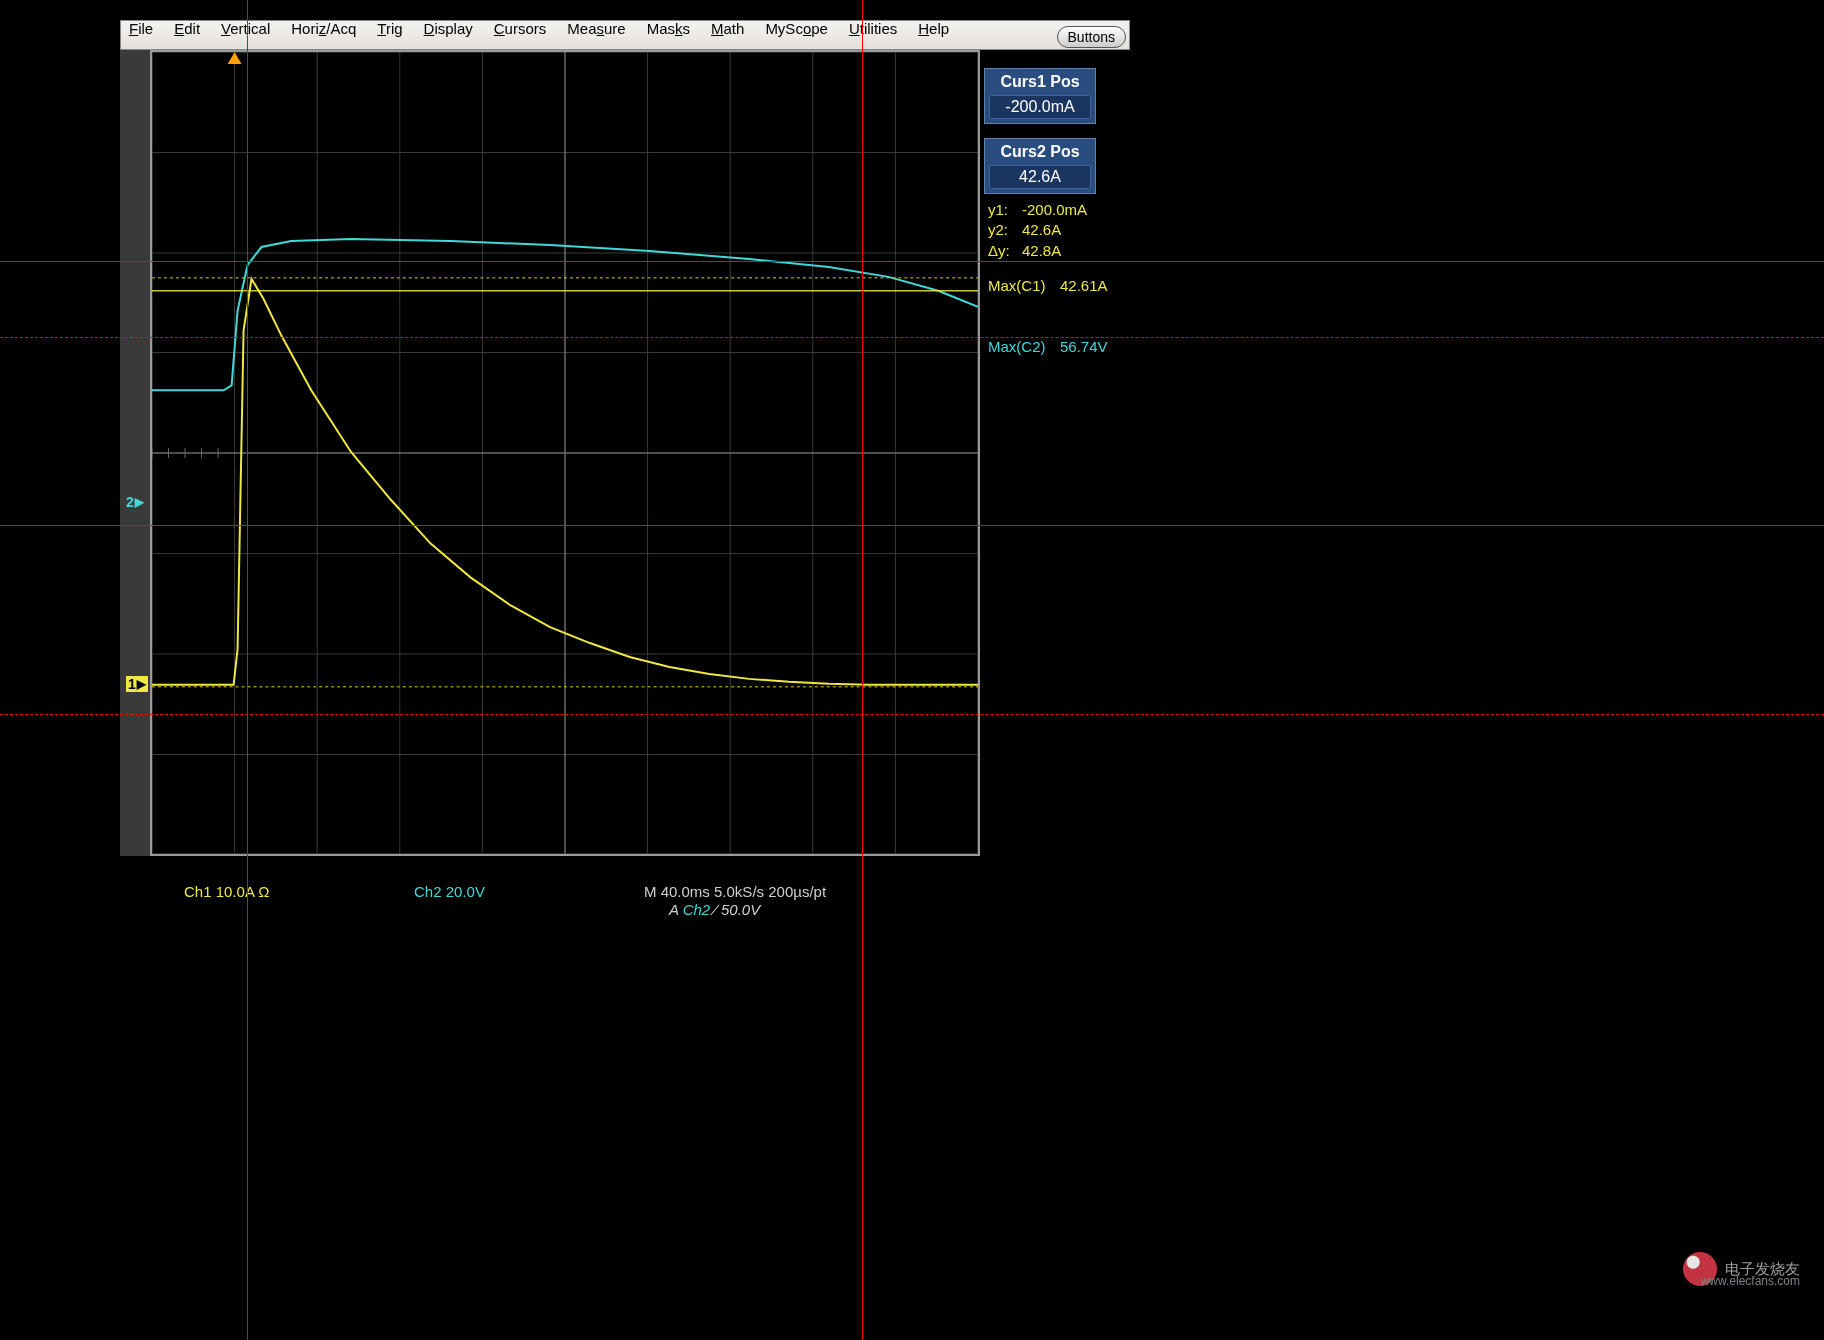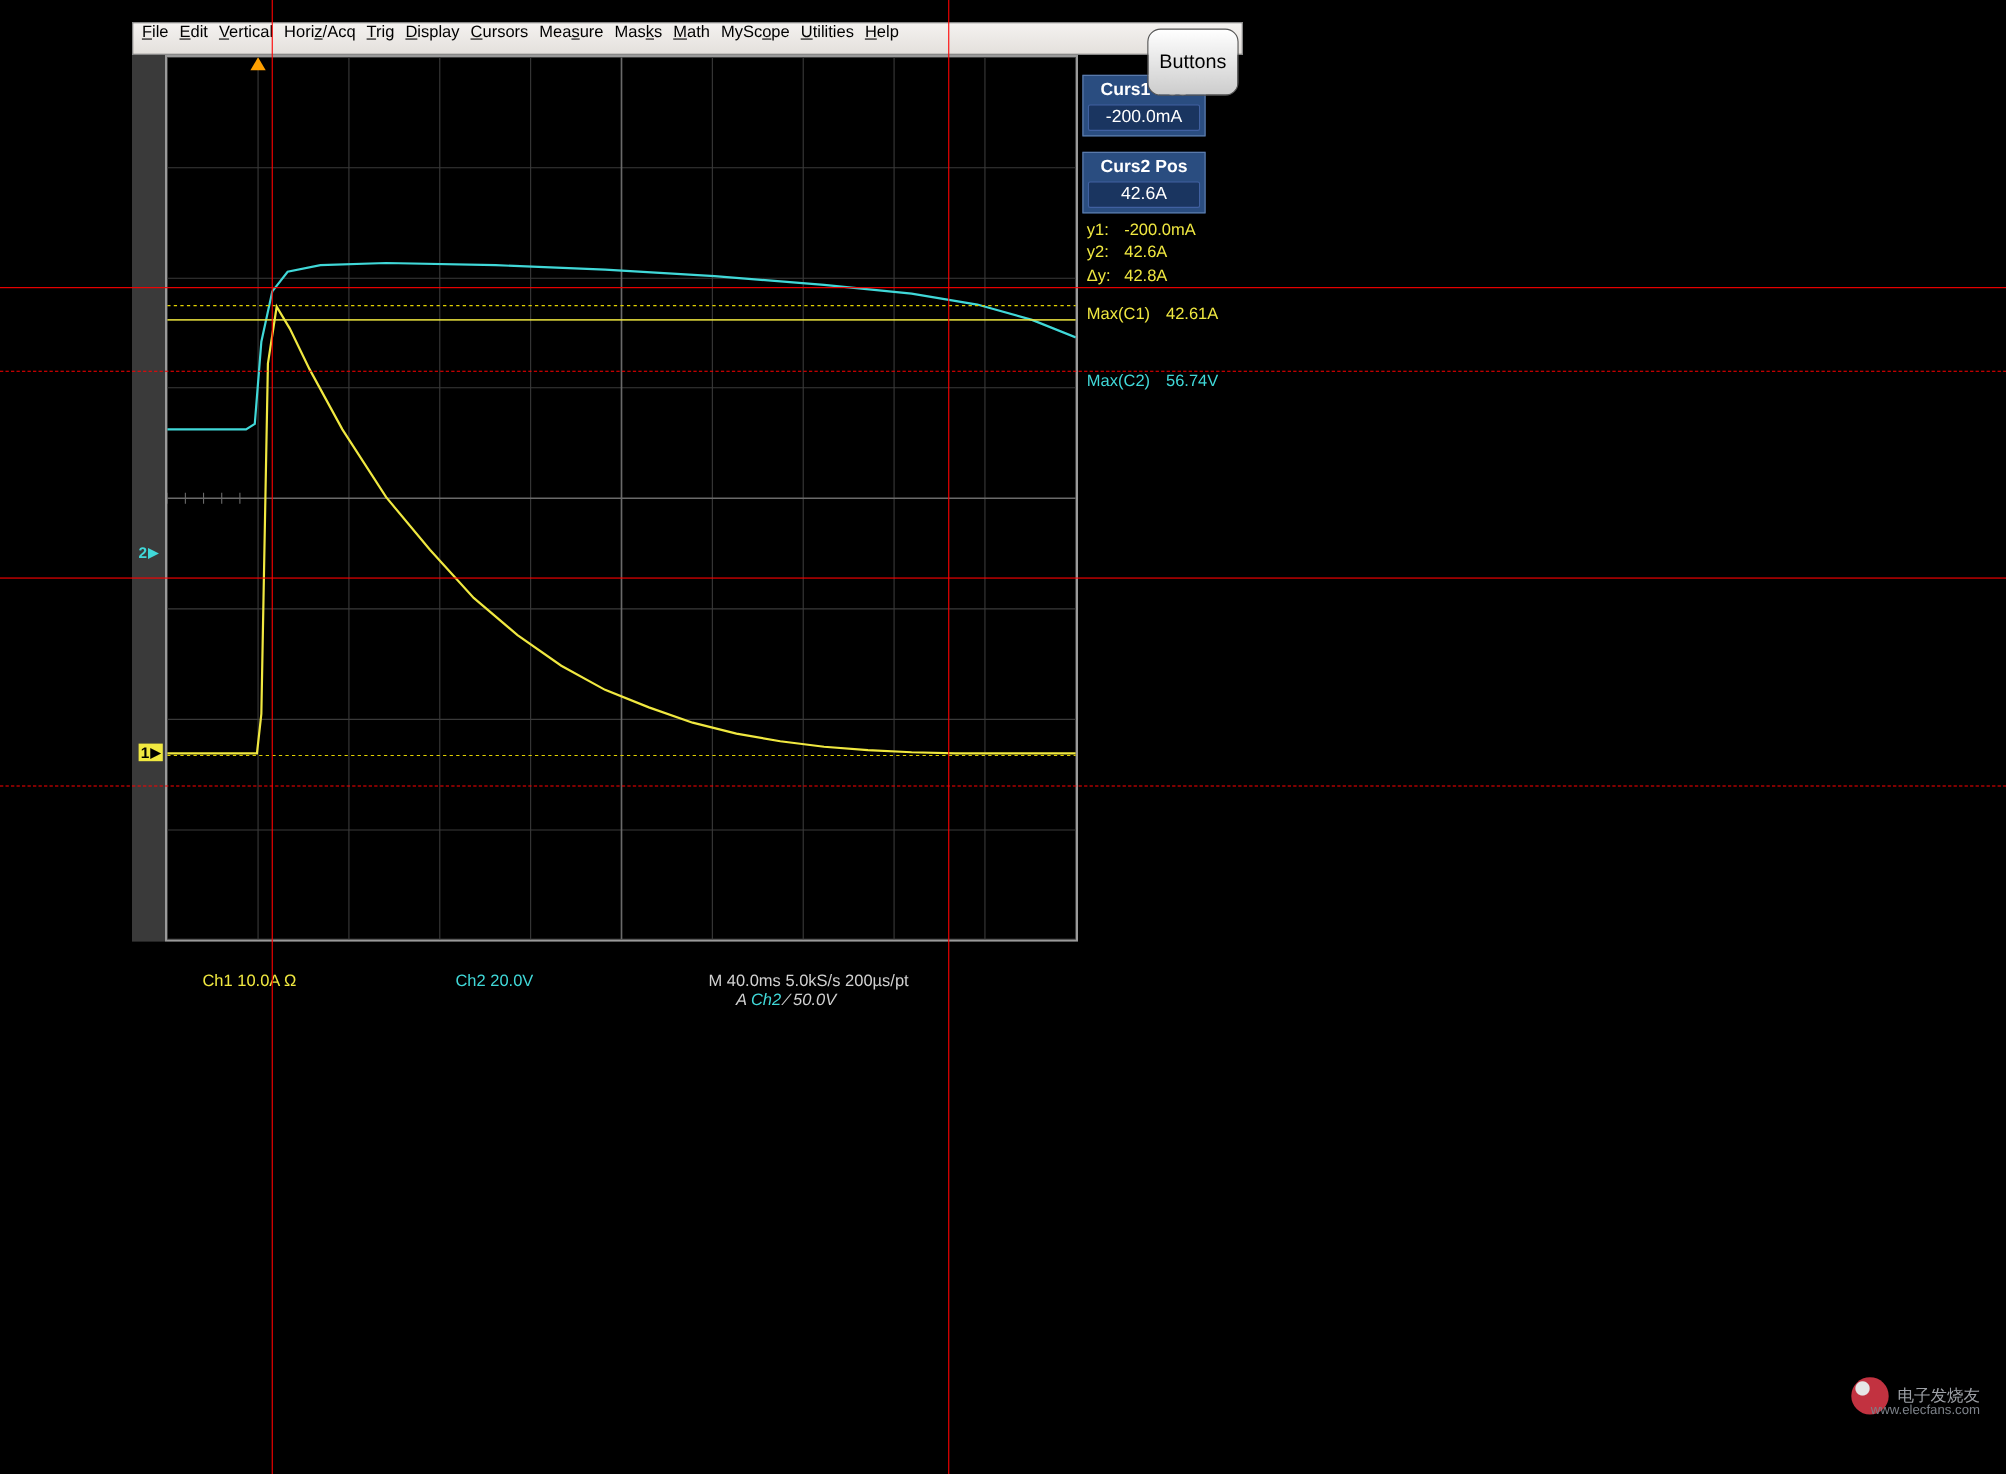--- a/index.html
+++ b/index.html
@@ -17,23 +17,23 @@
     left: 120px;
     top: 20px;
     width: 1010px;
     height: 900px;
   }
   .menubar {
     background: linear-gradient(#f4f2f0,#e4e0dc);
     border: 1px solid #888;
     height: 30px;
     display: flex;
-    align-items: flex-start;
-    padding: 0 8px;
-    gap: 10px;
+    align-items: flex-end;
+    padding: 12px 8px;
+    gap: 21px;
     color: #000;
     font-size: 15px;
   }
   .menubar span { cursor: default; }
   .menubar .u { text-decoration: underline; }
   .statusbar {
     background: #2a4d80;
     height: 24px;
     display: flex;
     align-items: center;
@@ -68,22 +68,22 @@
     padding-left:4px;
     position:relative;
   }
   .btns {
     position:absolute;
     top:-24px; right:4px;
     background: linear-gradient(#fff,#ccc);
     border-radius: 12px;
     border:1px solid #555;
     color:#000;
-    font-size:18px;
-    padding: 19px 10px;
+    font-size:14px;
+    padding: 2px 10px;
   }
   .panelbox {
     margin-top:18px;
     width:112px;
     background:#2a4d80;
     border:1px solid #6080b0;
     padding:4px;
     text-align:center;
     font-size:16px;
     font-weight:bold;

